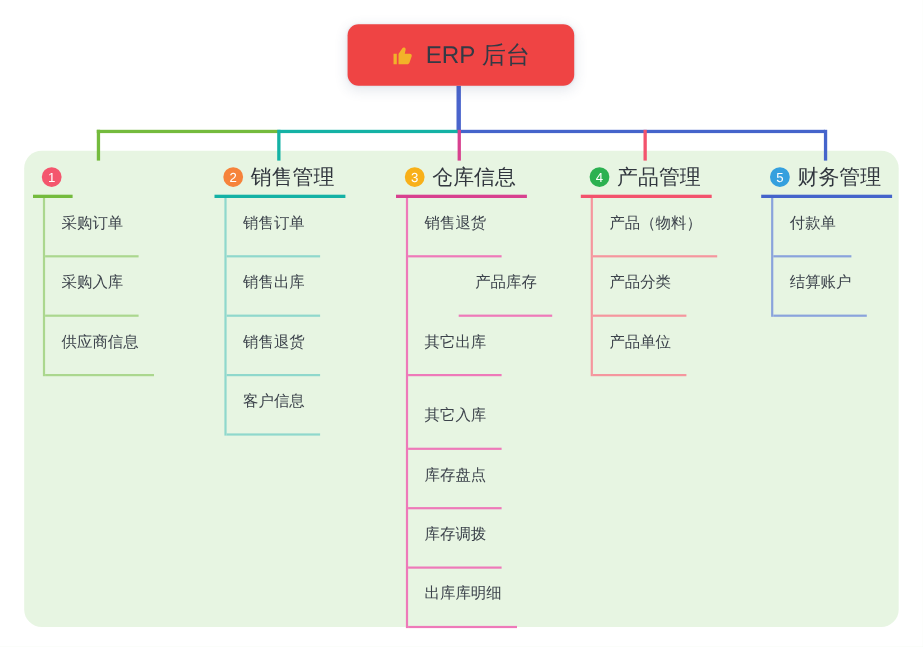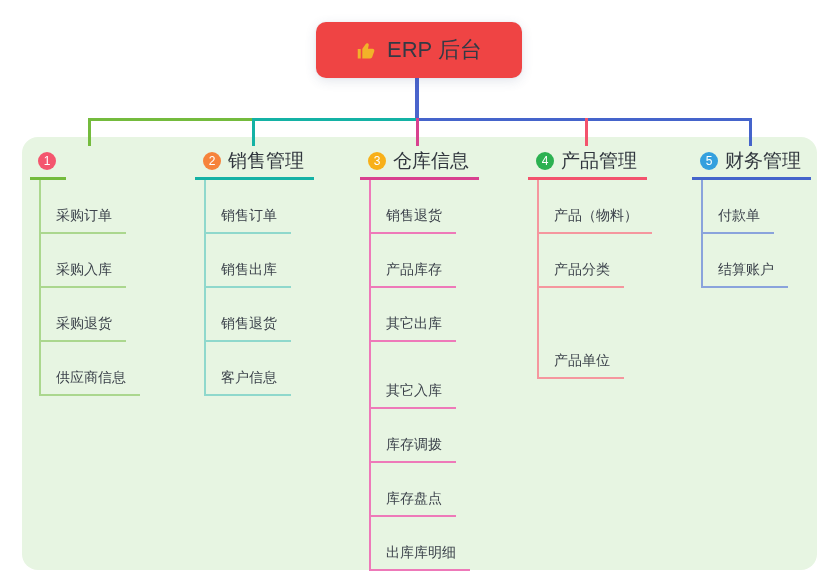--- a/index.html
+++ b/index.html
@@ -31,21 +31,21 @@
   .badge {
     width:18px; height:18px; border-radius:50%; flex:0 0 18px;
     color:#fff; font-size:12px; line-height:1;
     display:inline-flex; align-items:center; justify-content:center;
   }
   .items {
     margin-left:9px; border-left:2px solid;
     display:flex; flex-direction:column; align-items:flex-start;
   }
   .item {
-    height:54px; display:flex; align-items:flex-end;
+    height:54px; display:flex; align-items:center;
     border-bottom:2px solid; padding:0 14px 7px 15px;
     font-size:14px; color:#3c424b; white-space:nowrap;
   }
 </style>
 </head>
 <body>
 
 <div class="stage">
 
   <div class="board" id="board" style="background: rgb(231, 245, 226);"></div>
@@ -75,23 +75,20 @@
       <div class="branch" style="left: 30px;"><div class="branch-header" style="border-bottom-color: rgb(116, 187, 61);">
           <span class="badge" style="background: rgb(244, 86, 110);">1</span>
         </div><div class="items" style="border-left-color: rgb(171, 215, 142);">
           <div class="item" style="border-bottom-color: rgb(171, 215, 142);">
             <span>采购订单</span>
           </div>
           <div class="item" style="border-bottom-color: rgb(171, 215, 142);">
             <span>采购入库</span>
           </div>
           <div class="item" style="border-bottom-color: rgb(171, 215, 142);">
-            <span>采购退货</span>
-          </div>
-          <div class="item" style="border-bottom-color: rgb(171, 215, 142);">
             <span>供应商信息</span>
           </div>
         </div></div>
       <div class="branch" style="left: 195px;"><div class="branch-header" style="border-bottom-color: rgb(20, 178, 165);">
           <span class="badge" style="background: rgb(246, 131, 59);">2</span>
           <span class="branch-label">销售管理</span>
         </div><div class="items" style="border-left-color: rgb(143, 216, 204);">
           <div class="item" style="border-bottom-color: rgb(143, 216, 204);">
             <span>销售订单</span>
           </div>
@@ -105,50 +102,50 @@
             <span>客户信息</span>
           </div>
         </div></div>
       <div class="branch" style="left: 360px;"><div class="branch-header" style="border-bottom-color: rgb(216, 65, 143);">
           <span class="badge" style="background: rgb(248, 176, 25);">3</span>
           <span class="branch-label">仓库信息</span>
         </div><div class="items" style="border-left-color: rgb(238, 121, 185);">
           <div class="item" style="border-bottom-color: rgb(238, 121, 185);">
             <span>销售退货</span>
           </div>
-          <div class="item" style="border-bottom-color: rgb(238, 121, 185);">
+          <div class="item" style="border-bottom-color: rgb(238, 121, 185); margin-left: 46px;">
             <span>产品库存</span>
           </div>
           <div class="item" style="border-bottom-color: rgb(238, 121, 185);">
             <span>其它出库</span>
           </div>
           <div class="item" style="border-bottom-color: rgb(238, 121, 185); margin-top: 13px;">
             <span>其它入库</span>
           </div>
           <div class="item" style="border-bottom-color: rgb(238, 121, 185);">
-            <span>库存调拨</span>
+            <span>库存盘点</span>
           </div>
           <div class="item" style="border-bottom-color: rgb(238, 121, 185);">
-            <span>库存盘点</span>
+            <span>库存调拨</span>
           </div>
           <div class="item" style="border-bottom-color: rgb(238, 121, 185);">
             <span>出库库明细</span>
           </div>
         </div></div>
       <div class="branch" style="left: 528px;"><div class="branch-header" style="border-bottom-color: rgb(243, 83, 109);">
           <span class="badge" style="background: rgb(44, 177, 81);">4</span>
           <span class="branch-label">产品管理</span>
         </div><div class="items" style="border-left-color: rgb(245, 150, 158);">
           <div class="item" style="border-bottom-color: rgb(245, 150, 158);">
             <span>产品（物料）</span>
           </div>
           <div class="item" style="border-bottom-color: rgb(245, 150, 158);">
             <span>产品分类</span>
           </div>
-          <div class="item" style="border-bottom-color: rgb(245, 150, 158); margin-top: 37px;">
+          <div class="item" style="border-bottom-color: rgb(245, 150, 158);">
             <span>产品单位</span>
           </div>
         </div></div>
       <div class="branch" style="left: 692px;"><div class="branch-header" style="border-bottom-color: rgb(69, 100, 203);">
           <span class="badge" style="background: rgb(52, 160, 222);">5</span>
           <span class="branch-label">财务管理</span>
         </div><div class="items" style="border-left-color: rgb(138, 163, 220);">
           <div class="item" style="border-bottom-color: rgb(138, 163, 220);">
             <span>付款单</span>
           </div>

